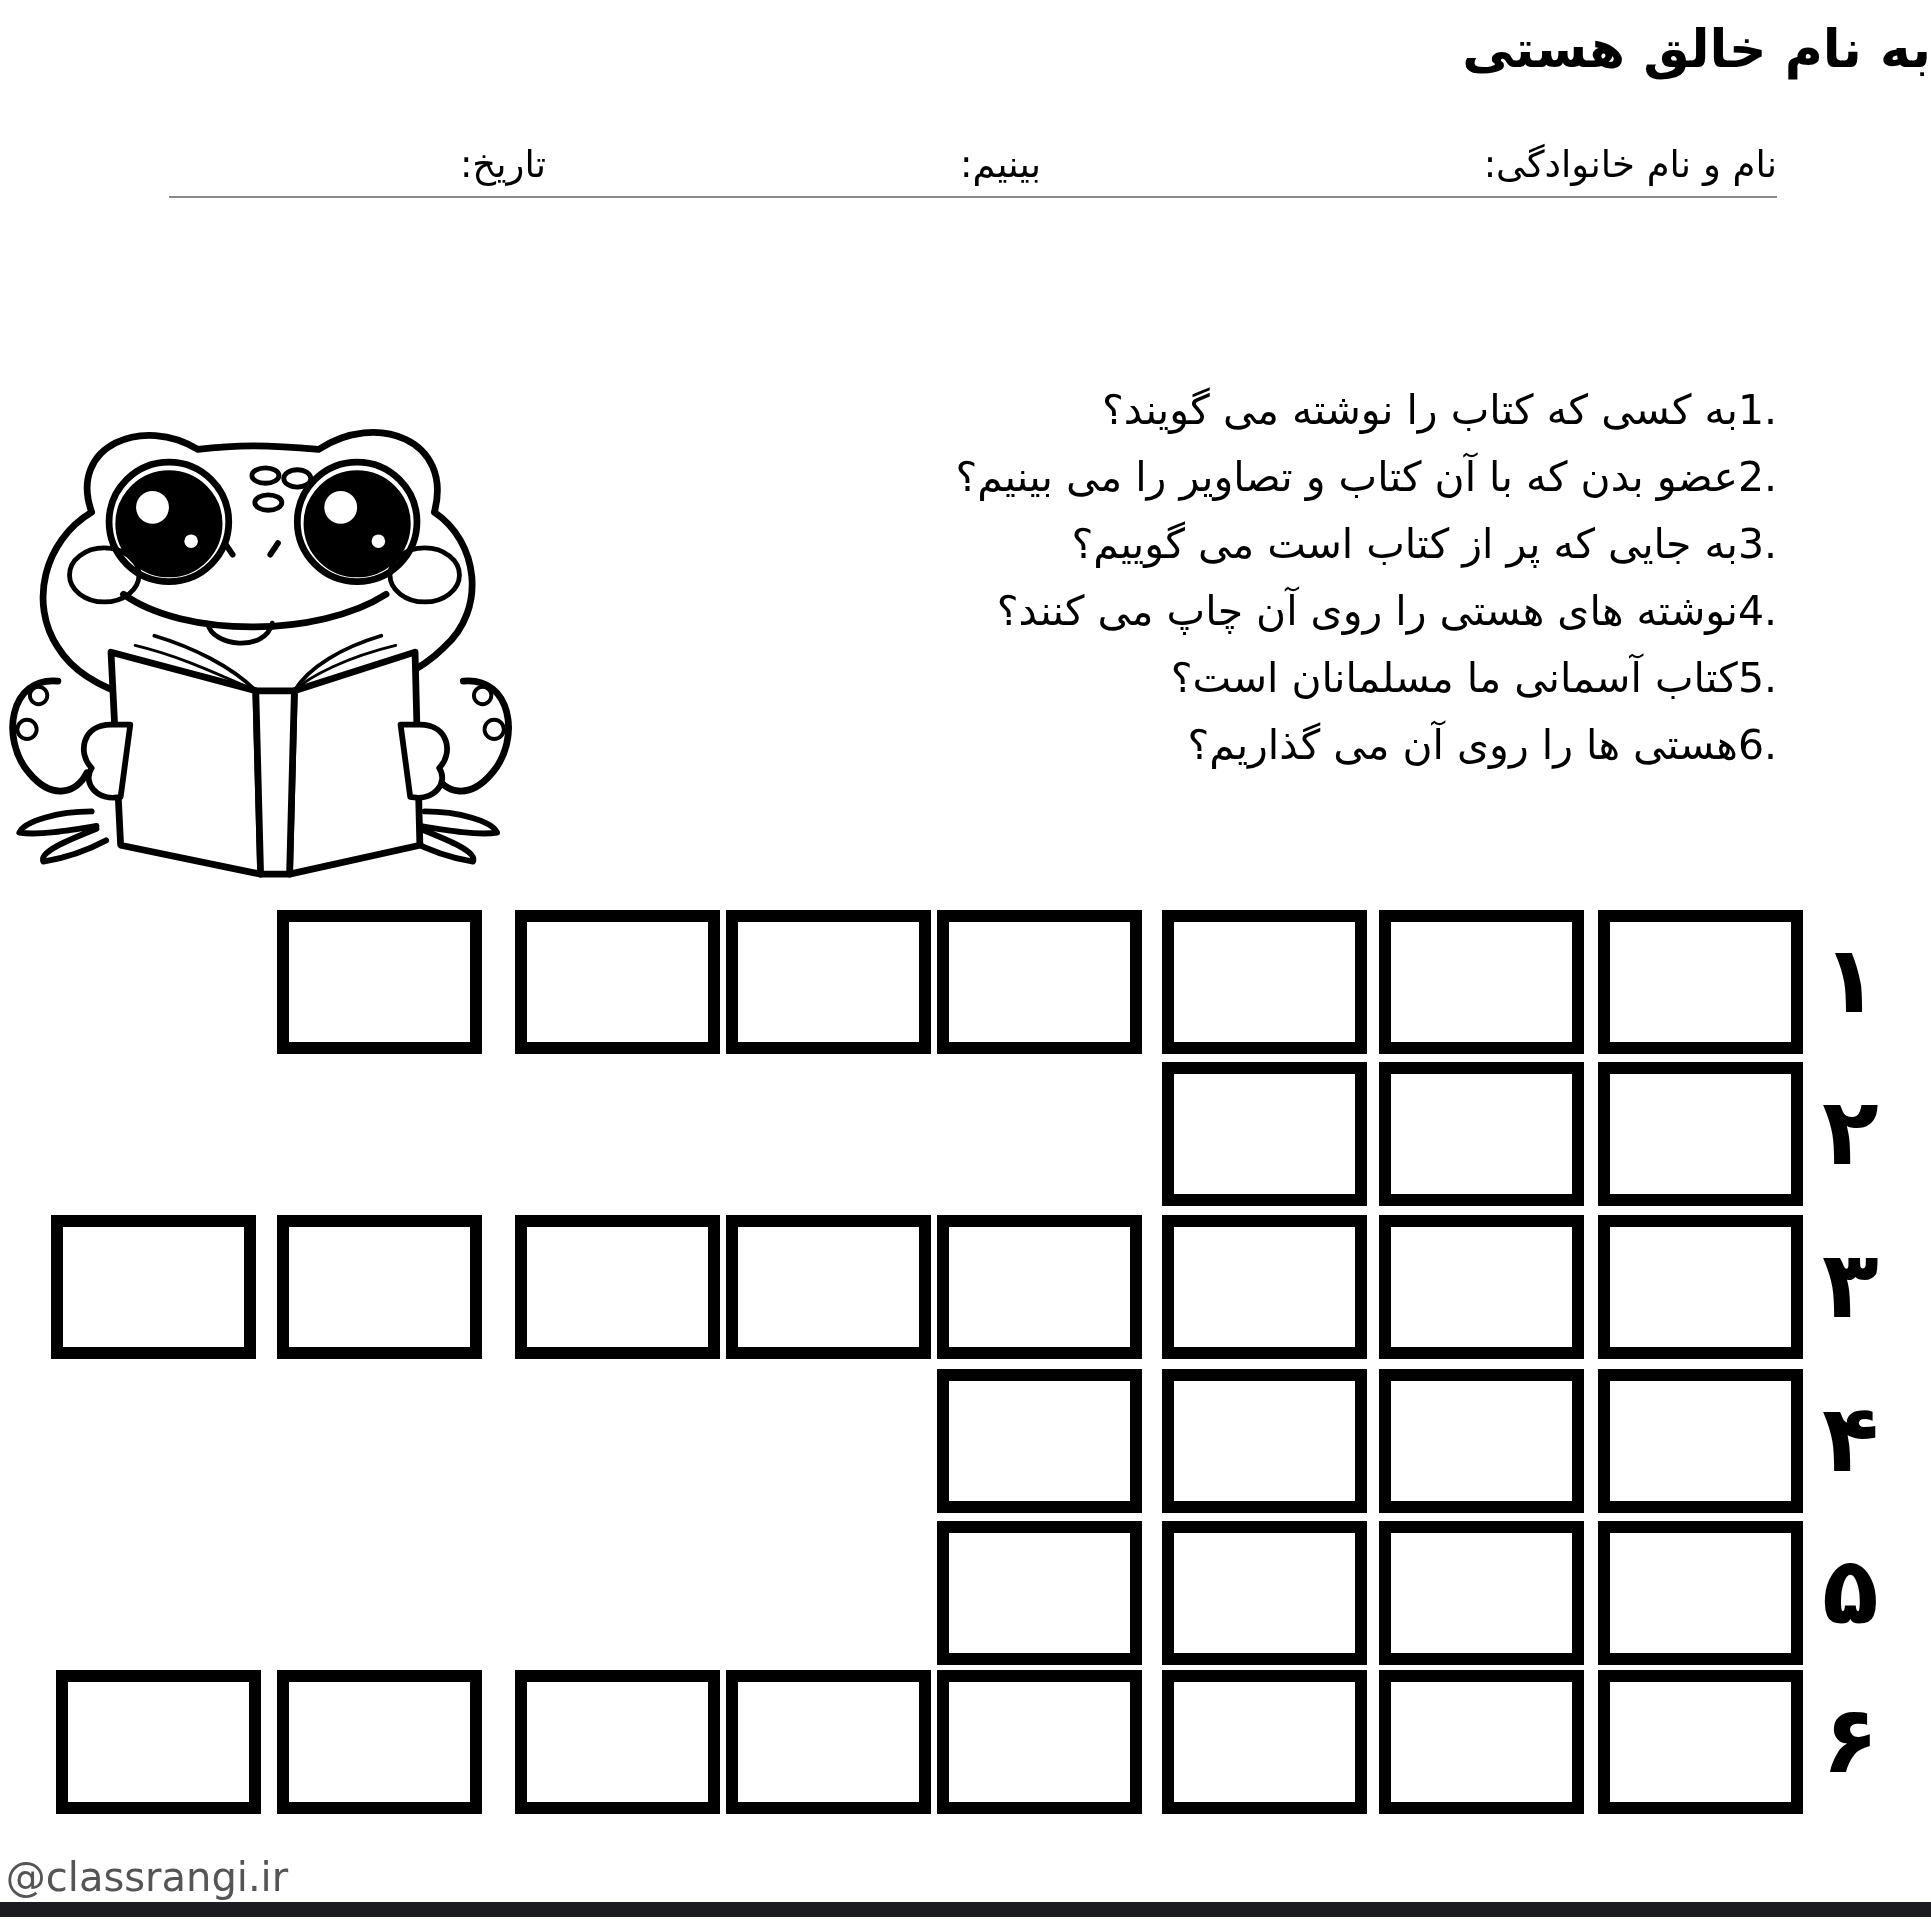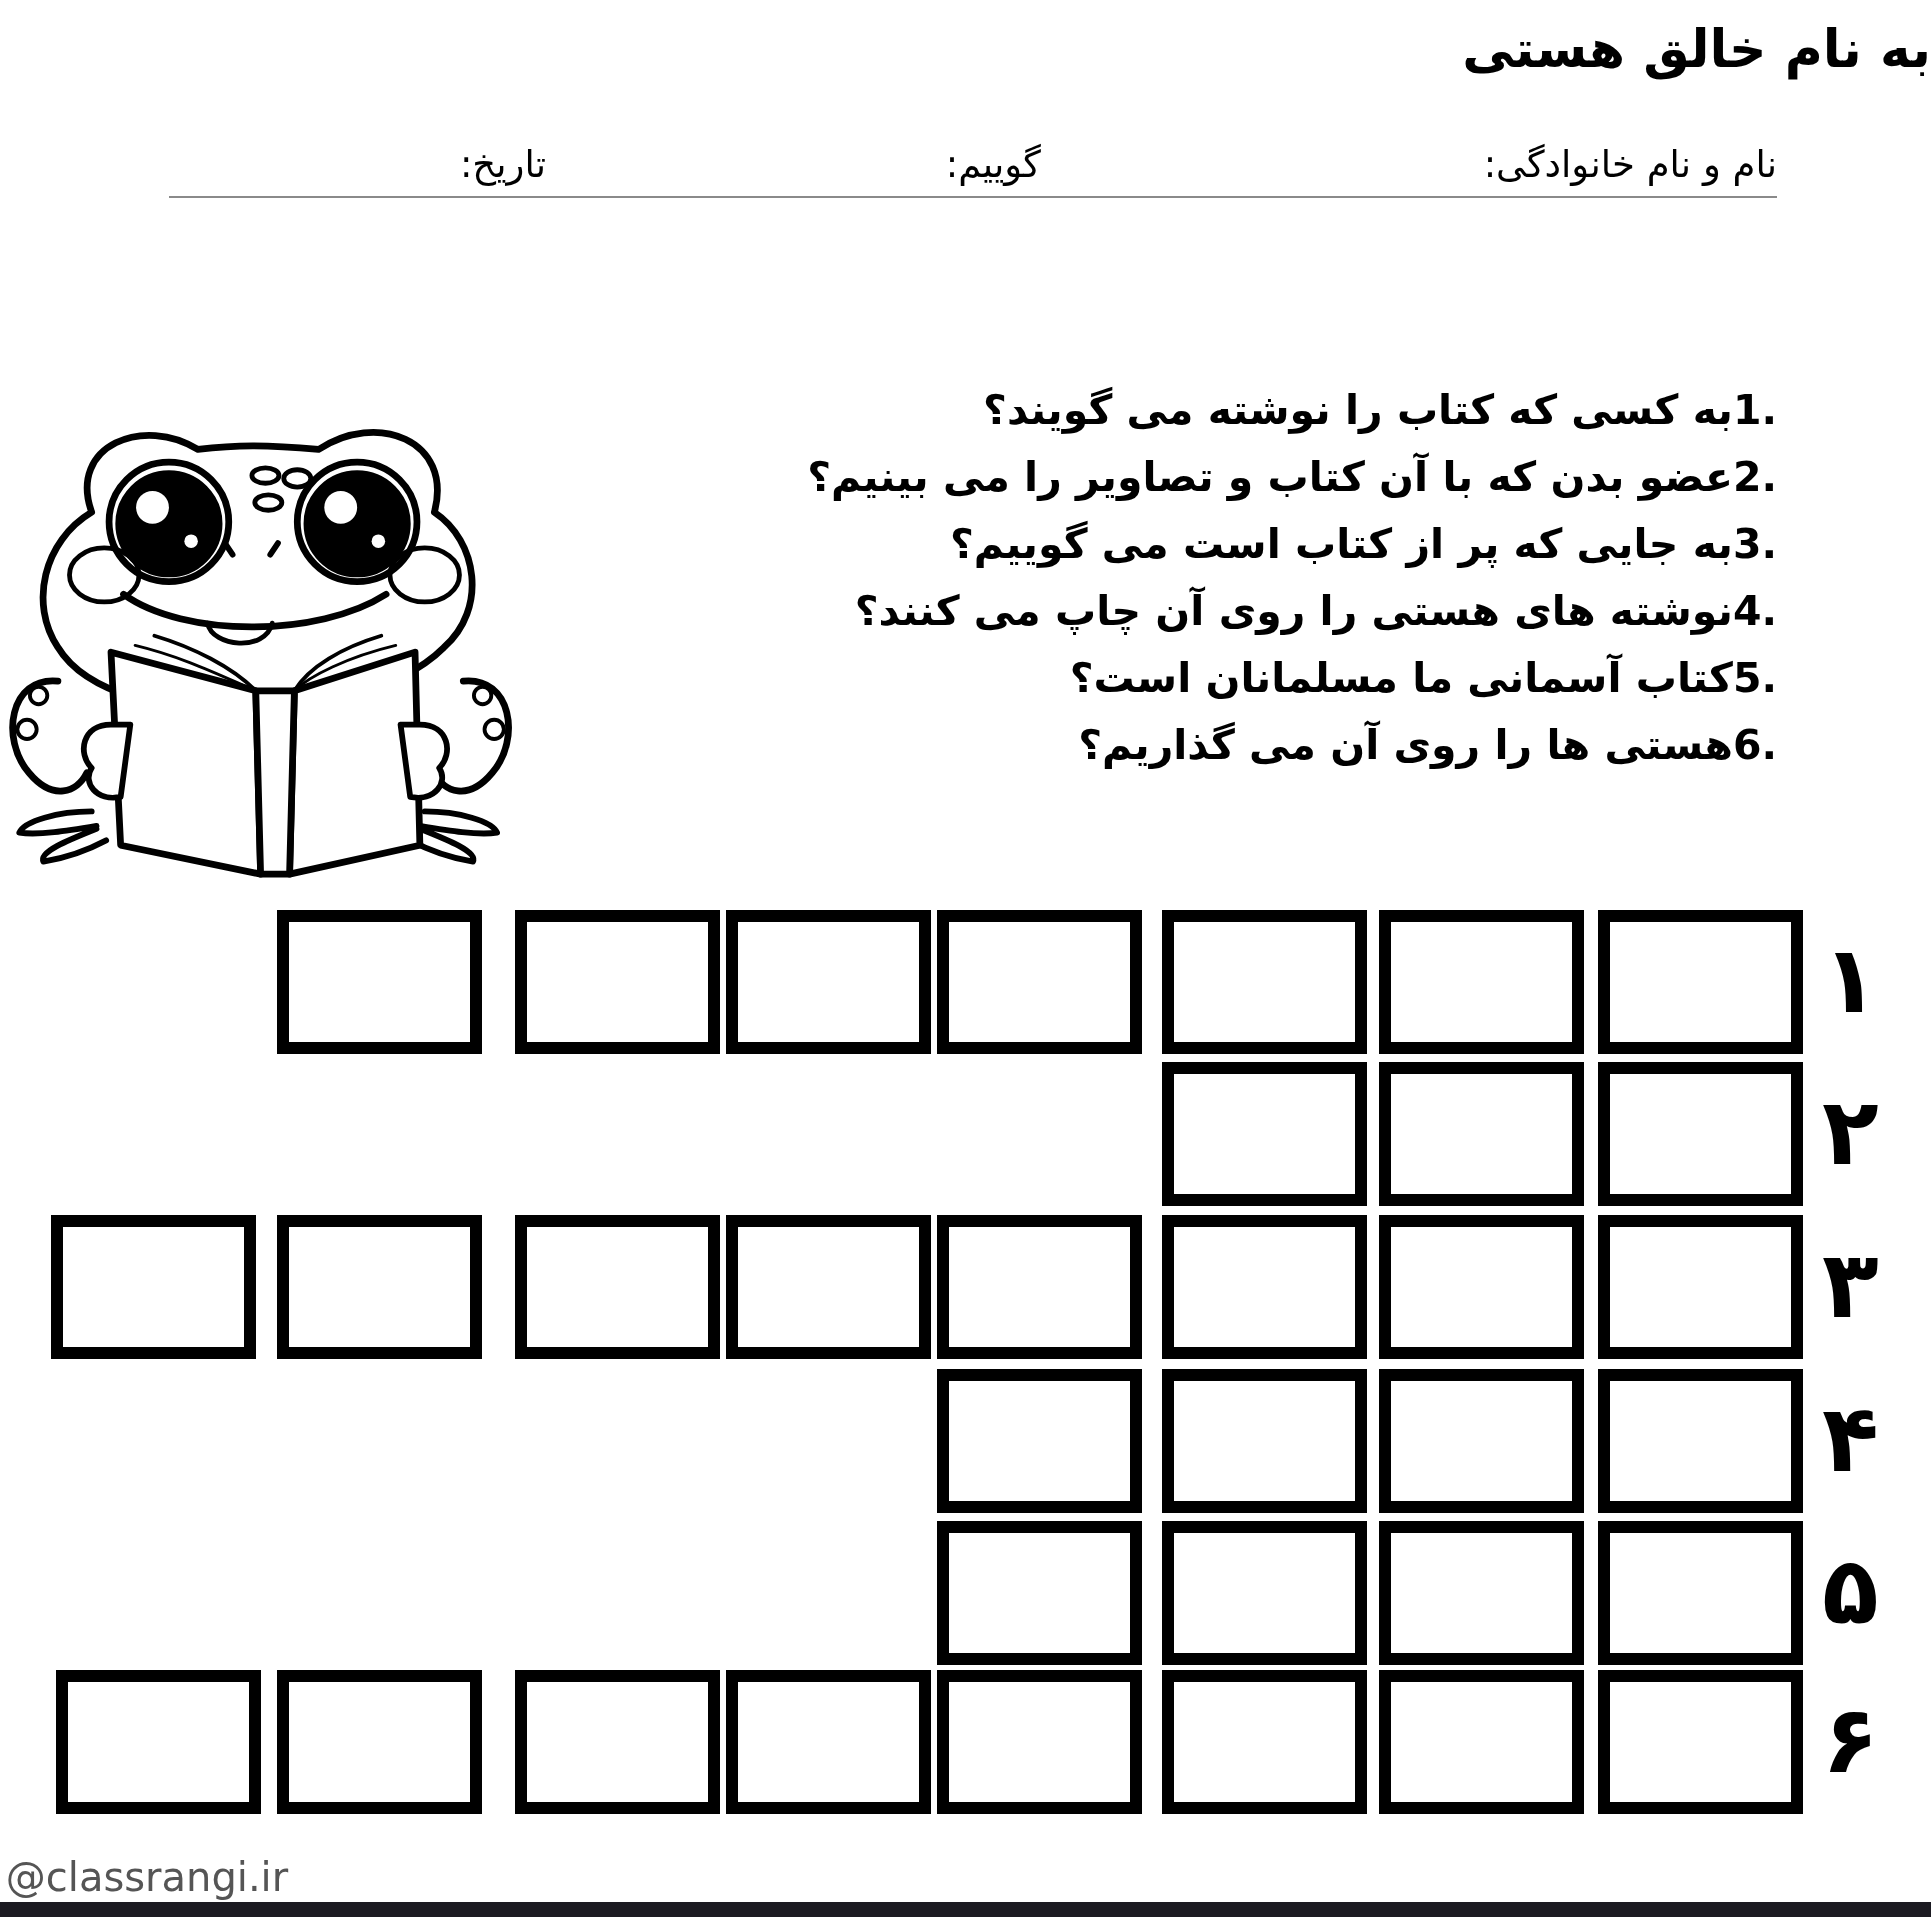--- a/index.html
+++ b/index.html
@@ -21,21 +21,21 @@
     white-space:nowrap;
   }
   .f-name { right:0; }
   .f-class { right:736px; }
   .f-date { right:1231px; }
 
   .questions {
     position:absolute; top:377px; right:154px; direction:rtl; text-align:right;
   }
   .question {
-    font-size:41px; font-weight:bold; line-height:67px; white-space:nowrap;
+    font-size:41px; font-weight:normal; line-height:67px; white-space:nowrap;
   }
   .q-num { unicode-bidi:isolate; direction:ltr; }
 
   .frog { position:absolute; left:0; top:406px; width:666px; height:473px; }
 
   .grid-row { position:absolute; left:0; width:1931px; height:147px; }
   .box {
     position:absolute; top:0; width:181px; height:120px;
     border:12.6px solid #000; background:#fff;
   }
@@ -50,21 +50,21 @@
     position:absolute; left:0; top:1902px; width:1931px; height:15.4px; background:#1c1b22;
   }
 </style>
 </head>
 <body>
 
 <div class="title">به نام خالق هستی</div>
 
 <div class="info-row">
   <span class="info-field f-name">نام و نام خانوادگی:</span>
-  <span class="info-field f-class">گوییم:</span>
+  <span class="info-field f-class">بینیم:</span>
   <span class="info-field f-date">تاریخ:</span>
 </div>
 
 <div class="questions">
   <div class="question"><span class="q-num">1.</span><span>به کسی که کتاب را نوشته می گویند؟</span></div>
   <div class="question"><span class="q-num">2.</span><span>عضو بدن که با آن کتاب و تصاویر را می بینیم؟</span></div>
   <div class="question"><span class="q-num">3.</span><span>به جایی که پر از کتاب است می گوییم؟</span></div>
   <div class="question"><span class="q-num">4.</span><span>نوشته های هستی را روی آن چاپ می کنند؟</span></div>
   <div class="question"><span class="q-num">5.</span><span>کتاب آسمانی ما مسلمانان است؟</span></div>
   <div class="question"><span class="q-num">6.</span><span>هستی ها را روی آن می گذاریم؟</span></div>

